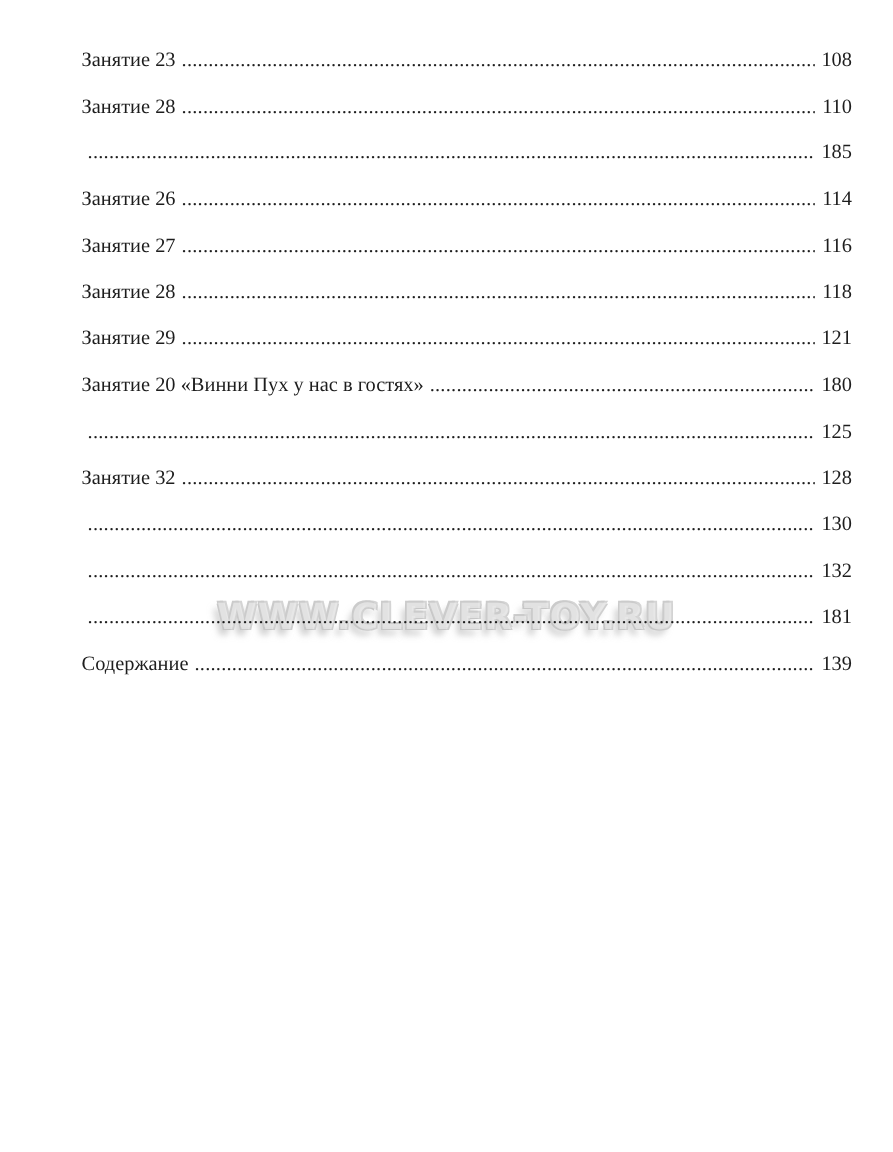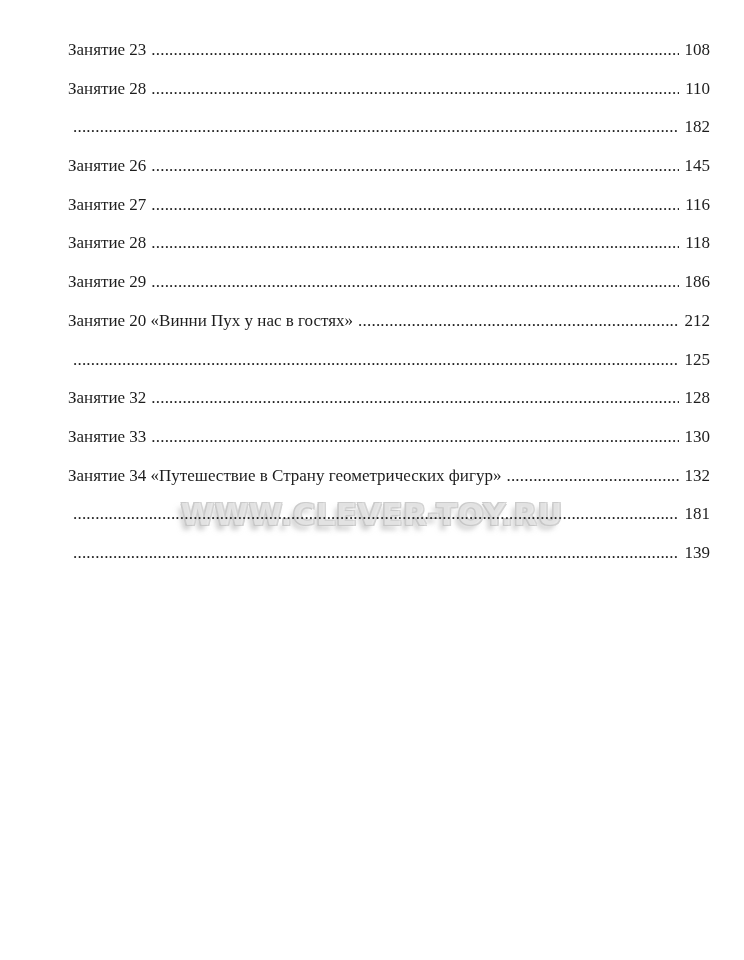--- a/index.html
+++ b/index.html
@@ -82,79 +82,78 @@
   </div>
 
   <div class="toc-row">
     <span class="toc-label">Занятие 28</span>
     <span class="toc-leader">............................................................................................................................................................................................................................................................................................................</span>
     <span class="toc-page">110</span>
   </div>
 
   <div class="toc-row">
     <span class="toc-leader">............................................................................................................................................................................................................................................................................................................</span>
-    <span class="toc-page">182</span>
+    <span class="toc-page">185</span>
   </div>
 
   <div class="toc-row">
     <span class="toc-label">Занятие 26</span>
     <span class="toc-leader">............................................................................................................................................................................................................................................................................................................</span>
-    <span class="toc-page">145</span>
+    <span class="toc-page">114</span>
   </div>
 
   <div class="toc-row">
     <span class="toc-label">Занятие 27</span>
     <span class="toc-leader">............................................................................................................................................................................................................................................................................................................</span>
     <span class="toc-page">116</span>
   </div>
 
   <div class="toc-row">
     <span class="toc-label">Занятие 28</span>
     <span class="toc-leader">............................................................................................................................................................................................................................................................................................................</span>
     <span class="toc-page">118</span>
   </div>
 
   <div class="toc-row">
     <span class="toc-label">Занятие 29</span>
     <span class="toc-leader">............................................................................................................................................................................................................................................................................................................</span>
-    <span class="toc-page">186</span>
+    <span class="toc-page">121</span>
   </div>
 
   <div class="toc-row">
     <span class="toc-label">Занятие 20 «Винни Пух у нас в гостях»</span>
     <span class="toc-leader">............................................................................................................................................................................................................................................................................................................</span>
-    <span class="toc-page">212</span>
+    <span class="toc-page">180</span>
   </div>
 
   <div class="toc-row">
     <span class="toc-leader">............................................................................................................................................................................................................................................................................................................</span>
     <span class="toc-page">125</span>
   </div>
 
   <div class="toc-row">
     <span class="toc-label">Занятие 32</span>
     <span class="toc-leader">............................................................................................................................................................................................................................................................................................................</span>
     <span class="toc-page">128</span>
   </div>
 
   <div class="toc-row">
-    <span class="toc-label">Занятие 33</span>
     <span class="toc-leader">............................................................................................................................................................................................................................................................................................................</span>
     <span class="toc-page">130</span>
   </div>
 
   <div class="toc-row">
-    <span class="toc-label">Занятие 34 «Путешествие в Страну геометрических фигур»</span>
     <span class="toc-leader">............................................................................................................................................................................................................................................................................................................</span>
     <span class="toc-page">132</span>
   </div>
 
   <div class="toc-row">
     <span class="toc-leader">............................................................................................................................................................................................................................................................................................................</span>
     <span class="toc-page">181</span>
   </div>
 
   <div class="toc-row">
+    <span class="toc-label">Содержание</span>
     <span class="toc-leader">............................................................................................................................................................................................................................................................................................................</span>
     <span class="toc-page">139</span>
   </div>
 </div>
 </div>
 
 </body></html>

